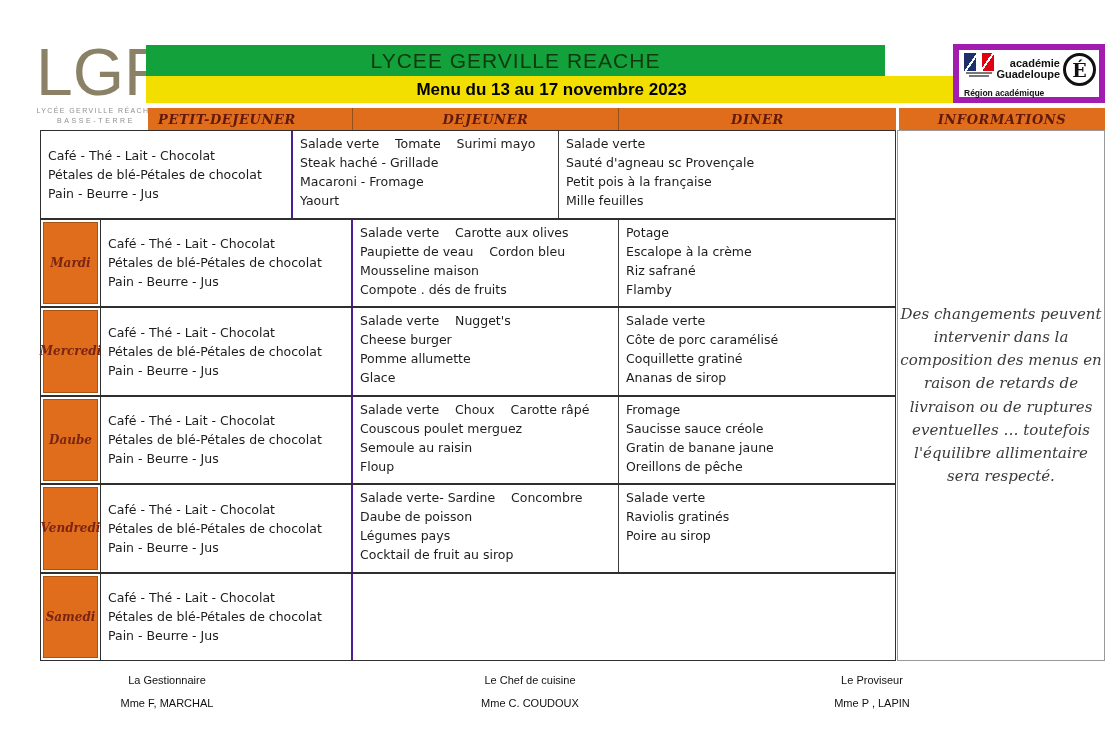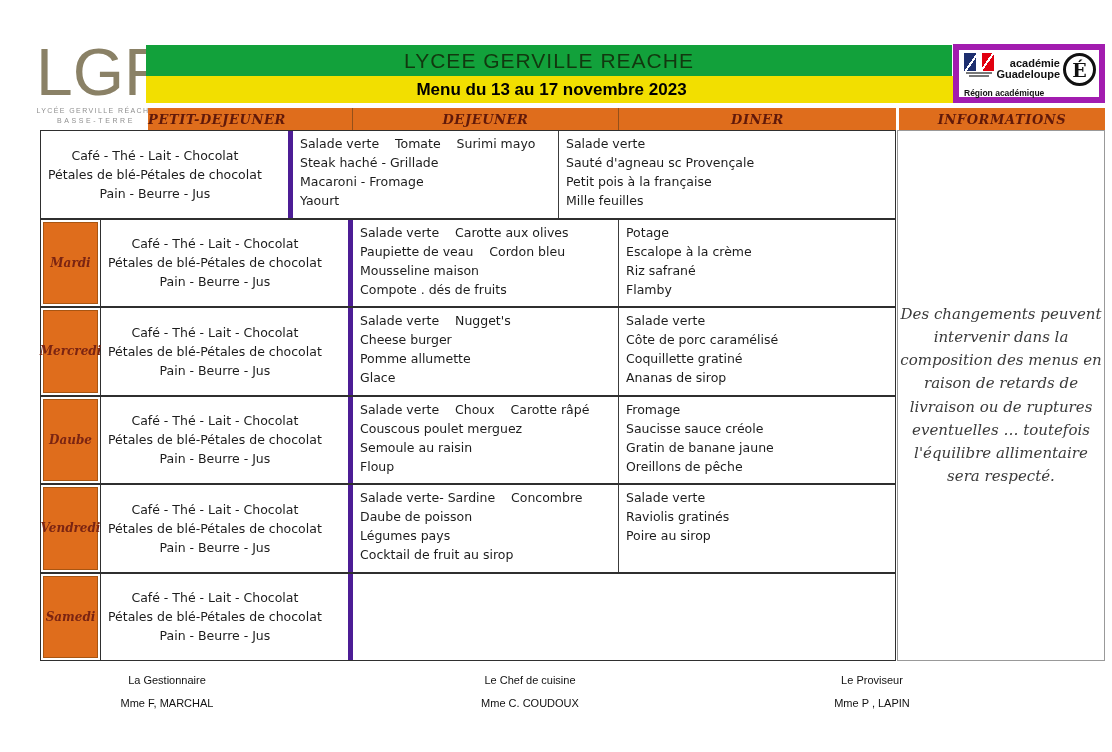--- a/index.html
+++ b/index.html
@@ -7,21 +7,21 @@
         font-family:"Liberation Sans",sans-serif;}
 
   
   .lgr{position:absolute;left:36px;top:44px;width:120px;text-align:center;}
   .lgr-abbr{font-size:66px;line-height:56px;color:#8a8166;font-weight:400;
             font-family:"Liberation Sans",sans-serif;}
   .lgr-sub1{font-size:7px;letter-spacing:1.4px;color:#8f8f8f;margin-top:7px;white-space:nowrap;}
   .lgr-sub2{font-size:7px;letter-spacing:2.6px;color:#8f8f8f;margin-top:3px;white-space:nowrap;}
 
   
-  .bar-green{position:absolute;left:146px;top:45px;width:806px;height:31px;background:#12A13B;
+  .bar-green{position:absolute;left:146px;top:45px;width:739px;height:31px;background:#12A13B;
              color:#12380f;font-size:21px;text-align:center;line-height:31px;letter-spacing:1px;}
   .bar-yellow{position:absolute;left:146px;top:76px;width:811px;height:27px;background:#F2DF00;
               color:#000;font-weight:bold;font-size:17px;text-align:center;line-height:27px;}
 
   
   .academy{position:absolute;left:953px;top:44px;width:152px;height:59px;border:6px solid #a21caf;
            background:#fff;box-sizing:border-box;}
   .acad-row{display:flex;align-items:flex-start;padding:3px 3px 0 5px;}
   .flag-wrap{display:flex;flex-direction:column;align-items:center;}
   .flag{width:30px;height:18px;display:flex;}
@@ -34,38 +34,38 @@
              padding-top:5px;color:#111;}
   .acad-circle{width:33px;height:33px;border:3px solid #111;border-radius:50%;margin-left:3px;
                display:flex;align-items:center;justify-content:center;box-sizing:border-box;
                font-family:"DejaVu Serif",serif;font-size:19px;font-weight:bold;color:#111;background:#fff;}
   .acad-region{font-size:8.5px;font-weight:bold;color:#111;padding:2px 0 0 5px;}
 
   
   .h-cell{position:absolute;top:108px;height:23px;background:#DF6D1C;color:#60190a;
           font-family:"DejaVu Serif",serif;font-style:italic;font-weight:bold;font-size:13px;
           line-height:23px;letter-spacing:.6px;box-sizing:border-box;}
-  .h-bf{left:148px;width:205px;border-right:1px solid #94501a;}
+  .h-bf{left:148px;width:205px;padding-left:10px;border-right:1px solid #94501a;}
   .h-lunch{left:353px;width:266px;text-align:center;border-right:1px solid #94501a;}
   .h-dinner{left:619px;width:277px;text-align:center;}
   .h-info{left:899px;width:206px;text-align:center;}
 
   
   .menu-table{position:absolute;left:40px;top:130px;width:856px;height:531px;display:flex;
               flex-direction:column;border:1.5px solid #2f2f2f;box-sizing:border-box;}
   .m-row{flex:1 1 0;display:flex;border-bottom:2px solid #2f2f2f;box-sizing:border-box;min-height:0;}
   .m-row:last-child{border-bottom:none;}
   .c-day{width:60px;box-sizing:border-box;border-right:1.5px solid #2f2f2f;background:#fff;padding:2px;}
   .day-fill{width:100%;height:100%;background:#DF6D1C;border:1px solid #a85512;box-sizing:border-box;
             display:flex;align-items:center;justify-content:center;font-family:"DejaVu Serif",serif;
             font-style:italic;font-weight:bold;font-size:12px;color:#7a2412;}
   .menu-txt{white-space:pre-wrap;font-size:12.5px;line-height:19px;color:#1c1c1c;
             font-family:"DejaVu Sans",sans-serif;}
-  .c-bf{width:252px;box-sizing:border-box;border-right:5px solid #4c1d95;display:flex;
-        align-items:center;padding-left:7px;text-align:center;}
+  .c-bf{width:252px;box-sizing:border-box;border-right:2px solid #4c1d95;display:flex;
+        align-items:center;padding-left:7px;}
   .c-lunch{width:266px;box-sizing:border-box;border-right:1px solid #3c3c3c;padding:3px 0 0 7px;}
   .c-dinner{flex:1;box-sizing:border-box;padding:3px 0 0 7px;}
   .c-merged{flex:1;box-sizing:border-box;padding:3px 0 0 7px;}
 
   
   .info-box{position:absolute;left:897px;top:130px;width:208px;height:531px;border:1px solid #999;
             box-sizing:border-box;display:flex;align-items:center;justify-content:center;}
   .info-text{font-family:"DejaVu Serif",serif;font-style:italic;font-size:15px;line-height:1.55;
              color:#3a3a3a;text-align:center;padding:0 2px;}
 

